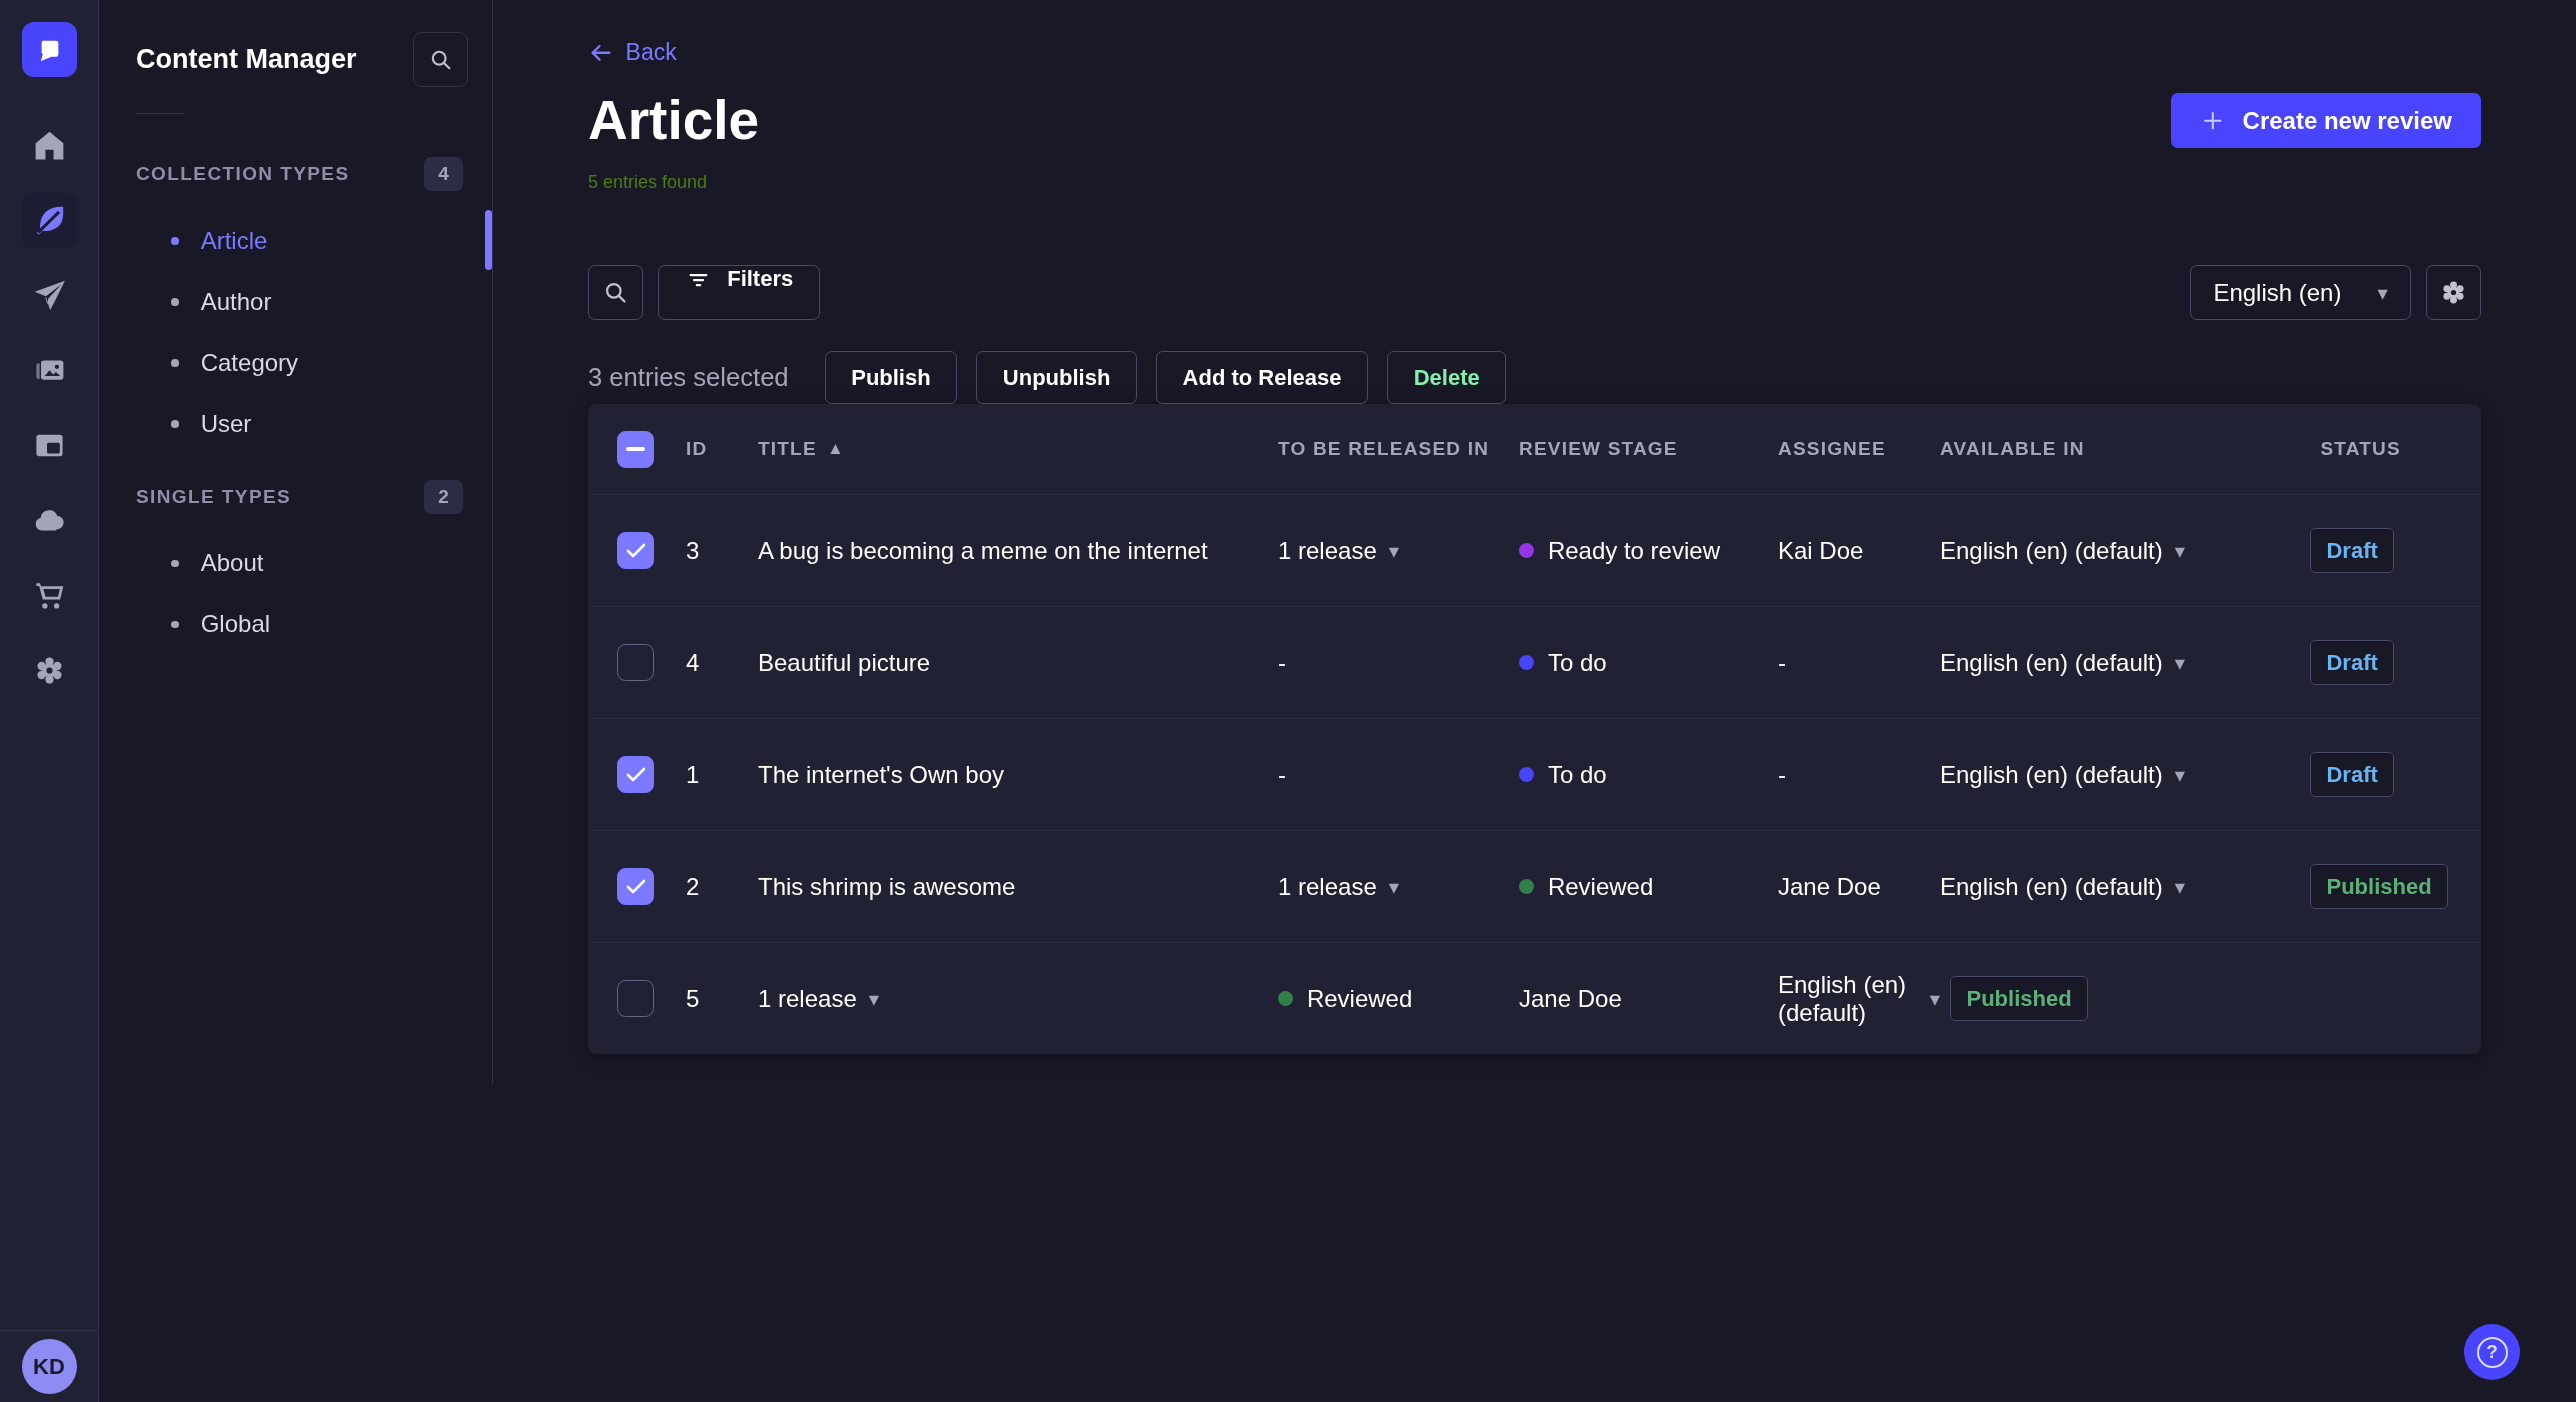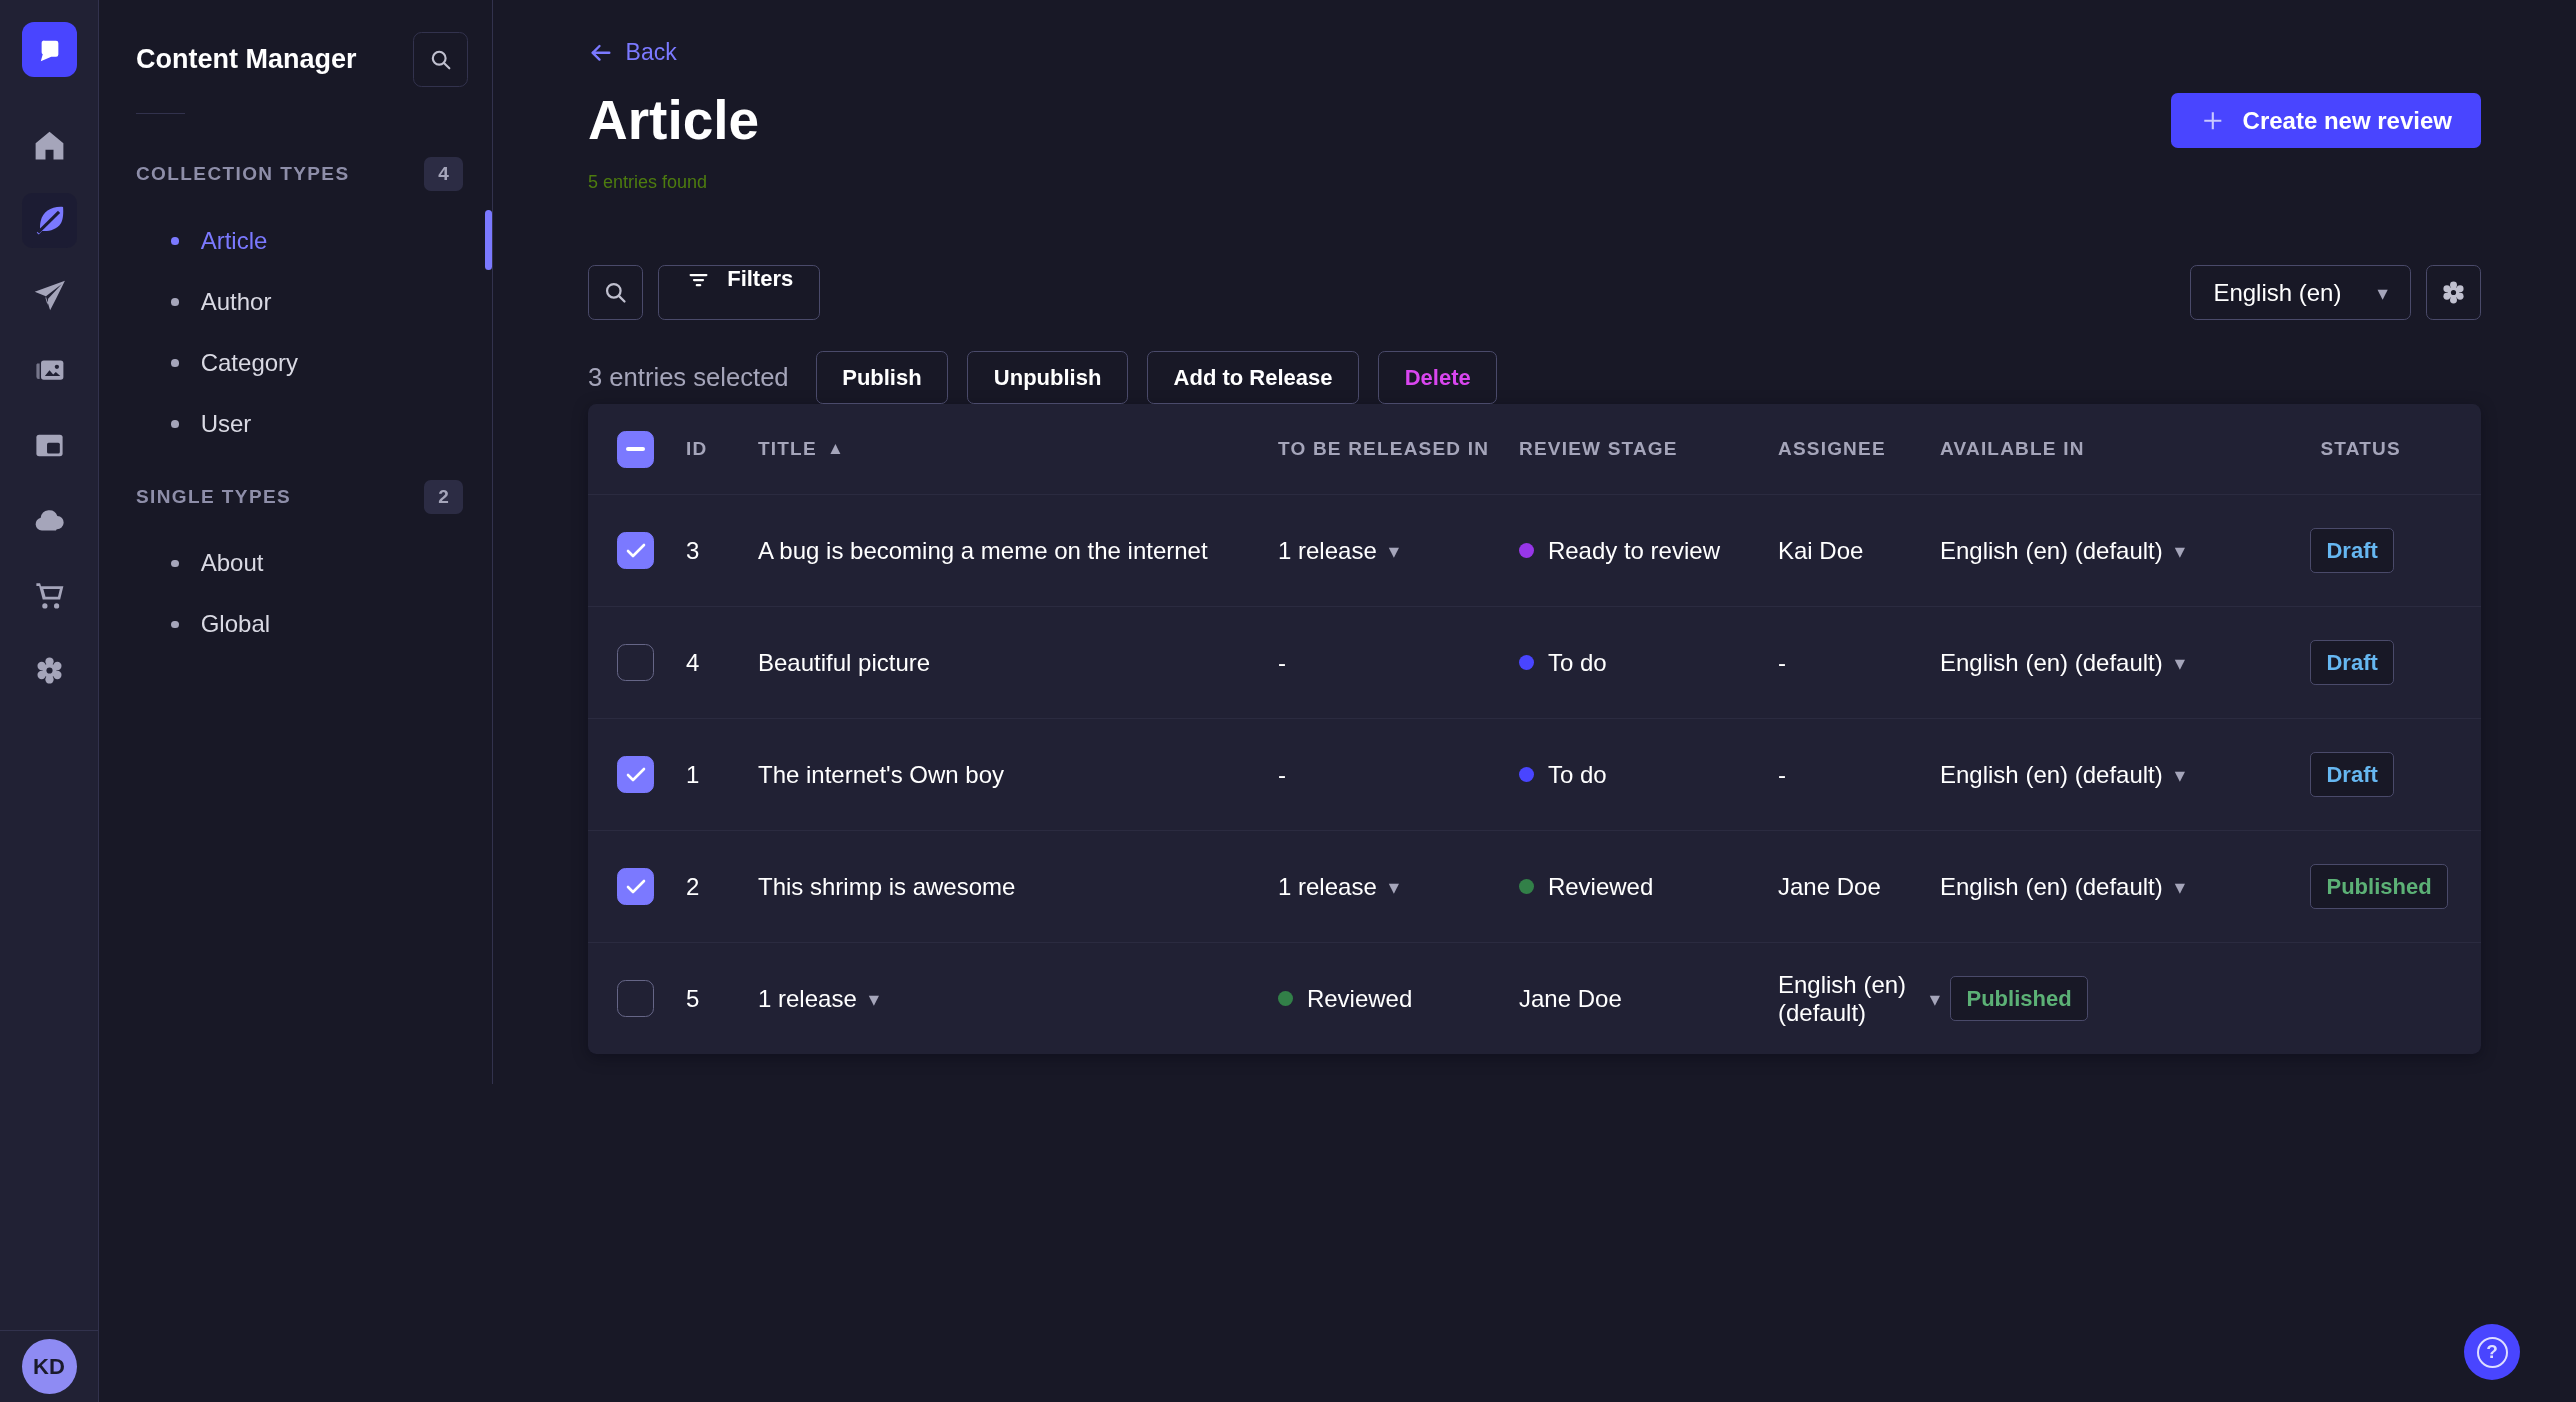--- a/index.html
+++ b/index.html
@@ -113,26 +113,26 @@
     display:inline-flex; align-items:flex-start; gap:15.3px; cursor:pointer;
   }
   .select-box {
     height:55px; padding:0 22px; border-radius:6.8px; border:0.9px solid #4a4a6a;
     background:transparent; color:#ffffff; font-size:24px;
     display:inline-flex; align-items:center; gap:36px; cursor:pointer;
   }
   .caret { color:#a5a5ba; font-size:20.4px; line-height:1; }
 
   .selection-row { margin-top:31px; display:flex; align-items:center; gap:19px; }
-  .selection-text { font-size:25.6px; color:#a5a5ba; margin-right:8px; }
+  .selection-text { font-size:25.6px; color:#a5a5ba; margin-right:17px; }
   .btn-action {
     height:53px; padding:0 25.6px; border-radius:6.8px; border:0.9px solid #4a4a6a;
     background:transparent; color:#ffffff; font-size:22px; font-weight:700; cursor:pointer;
   }
-  .btn-action.danger { color:#d946ef; }
+  .btn-action.danger { color:#86efac; }
 
   
   .table {
     width:1893px; background:#212134; border-radius:8.5px;
     box-shadow:0 3.4px 15.3px rgba(3,3,15,.35); overflow:hidden;
   }
   .tr, .thead {
     display:grid;
     grid-template-columns:98px 72px 520px 241px 259px 162px 360px 181px;
     align-items:center;

